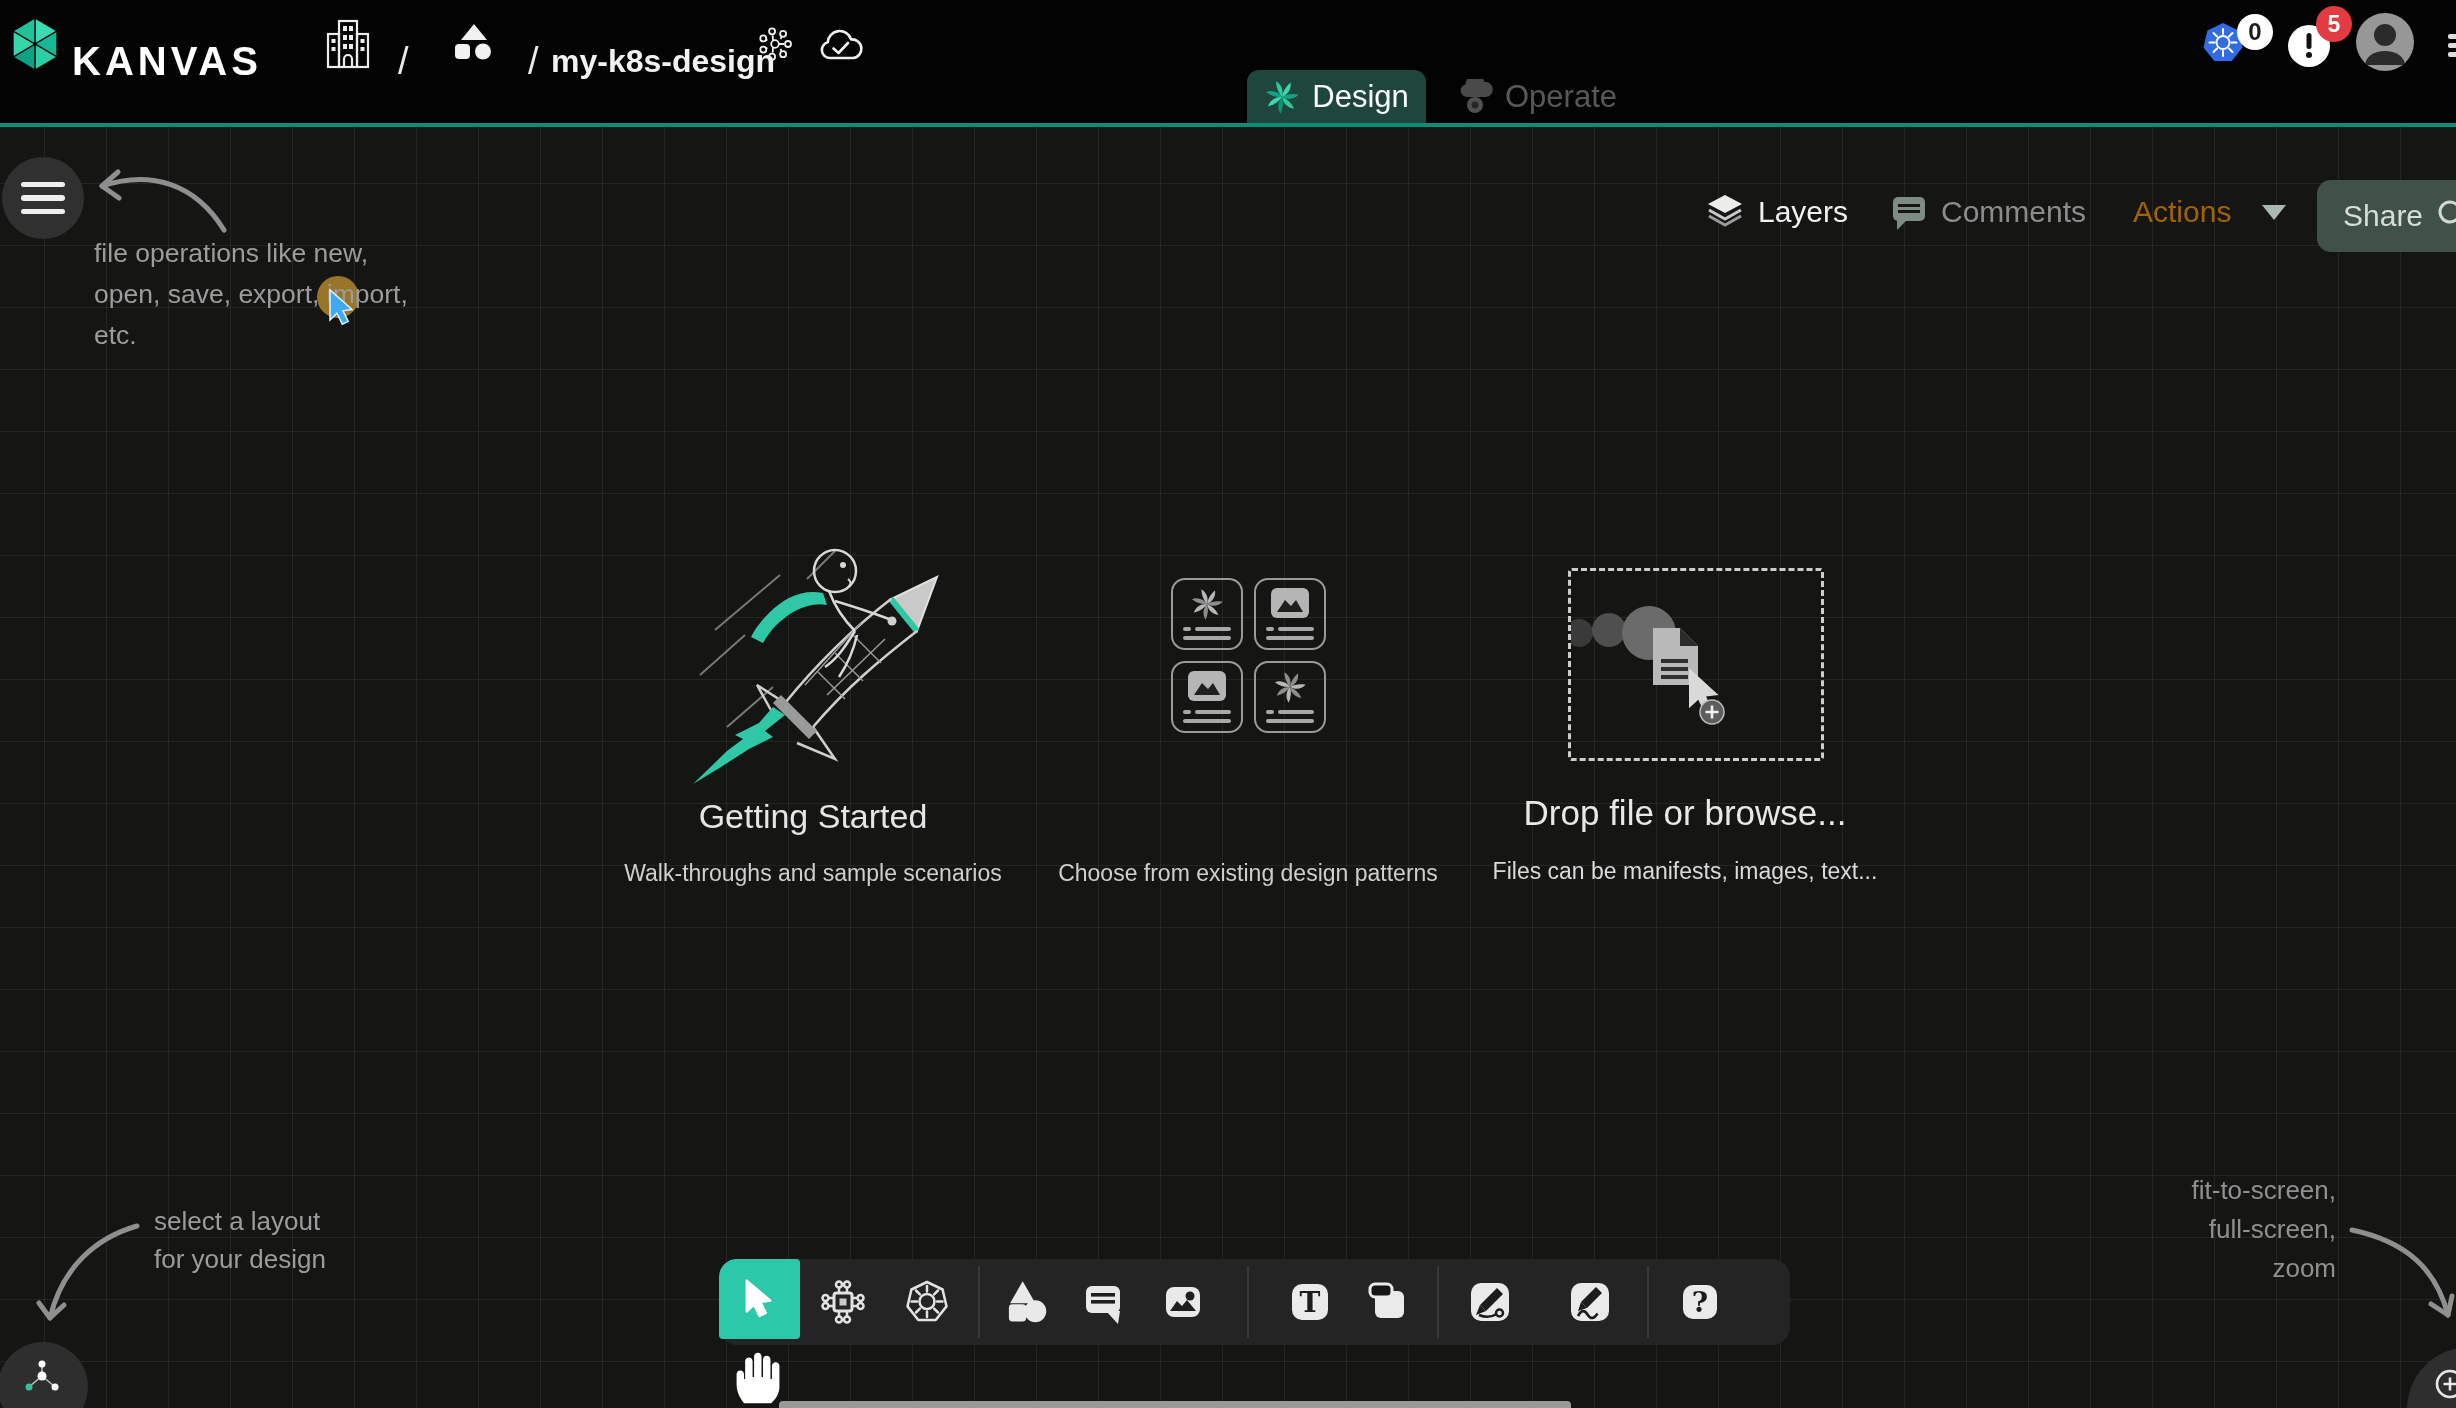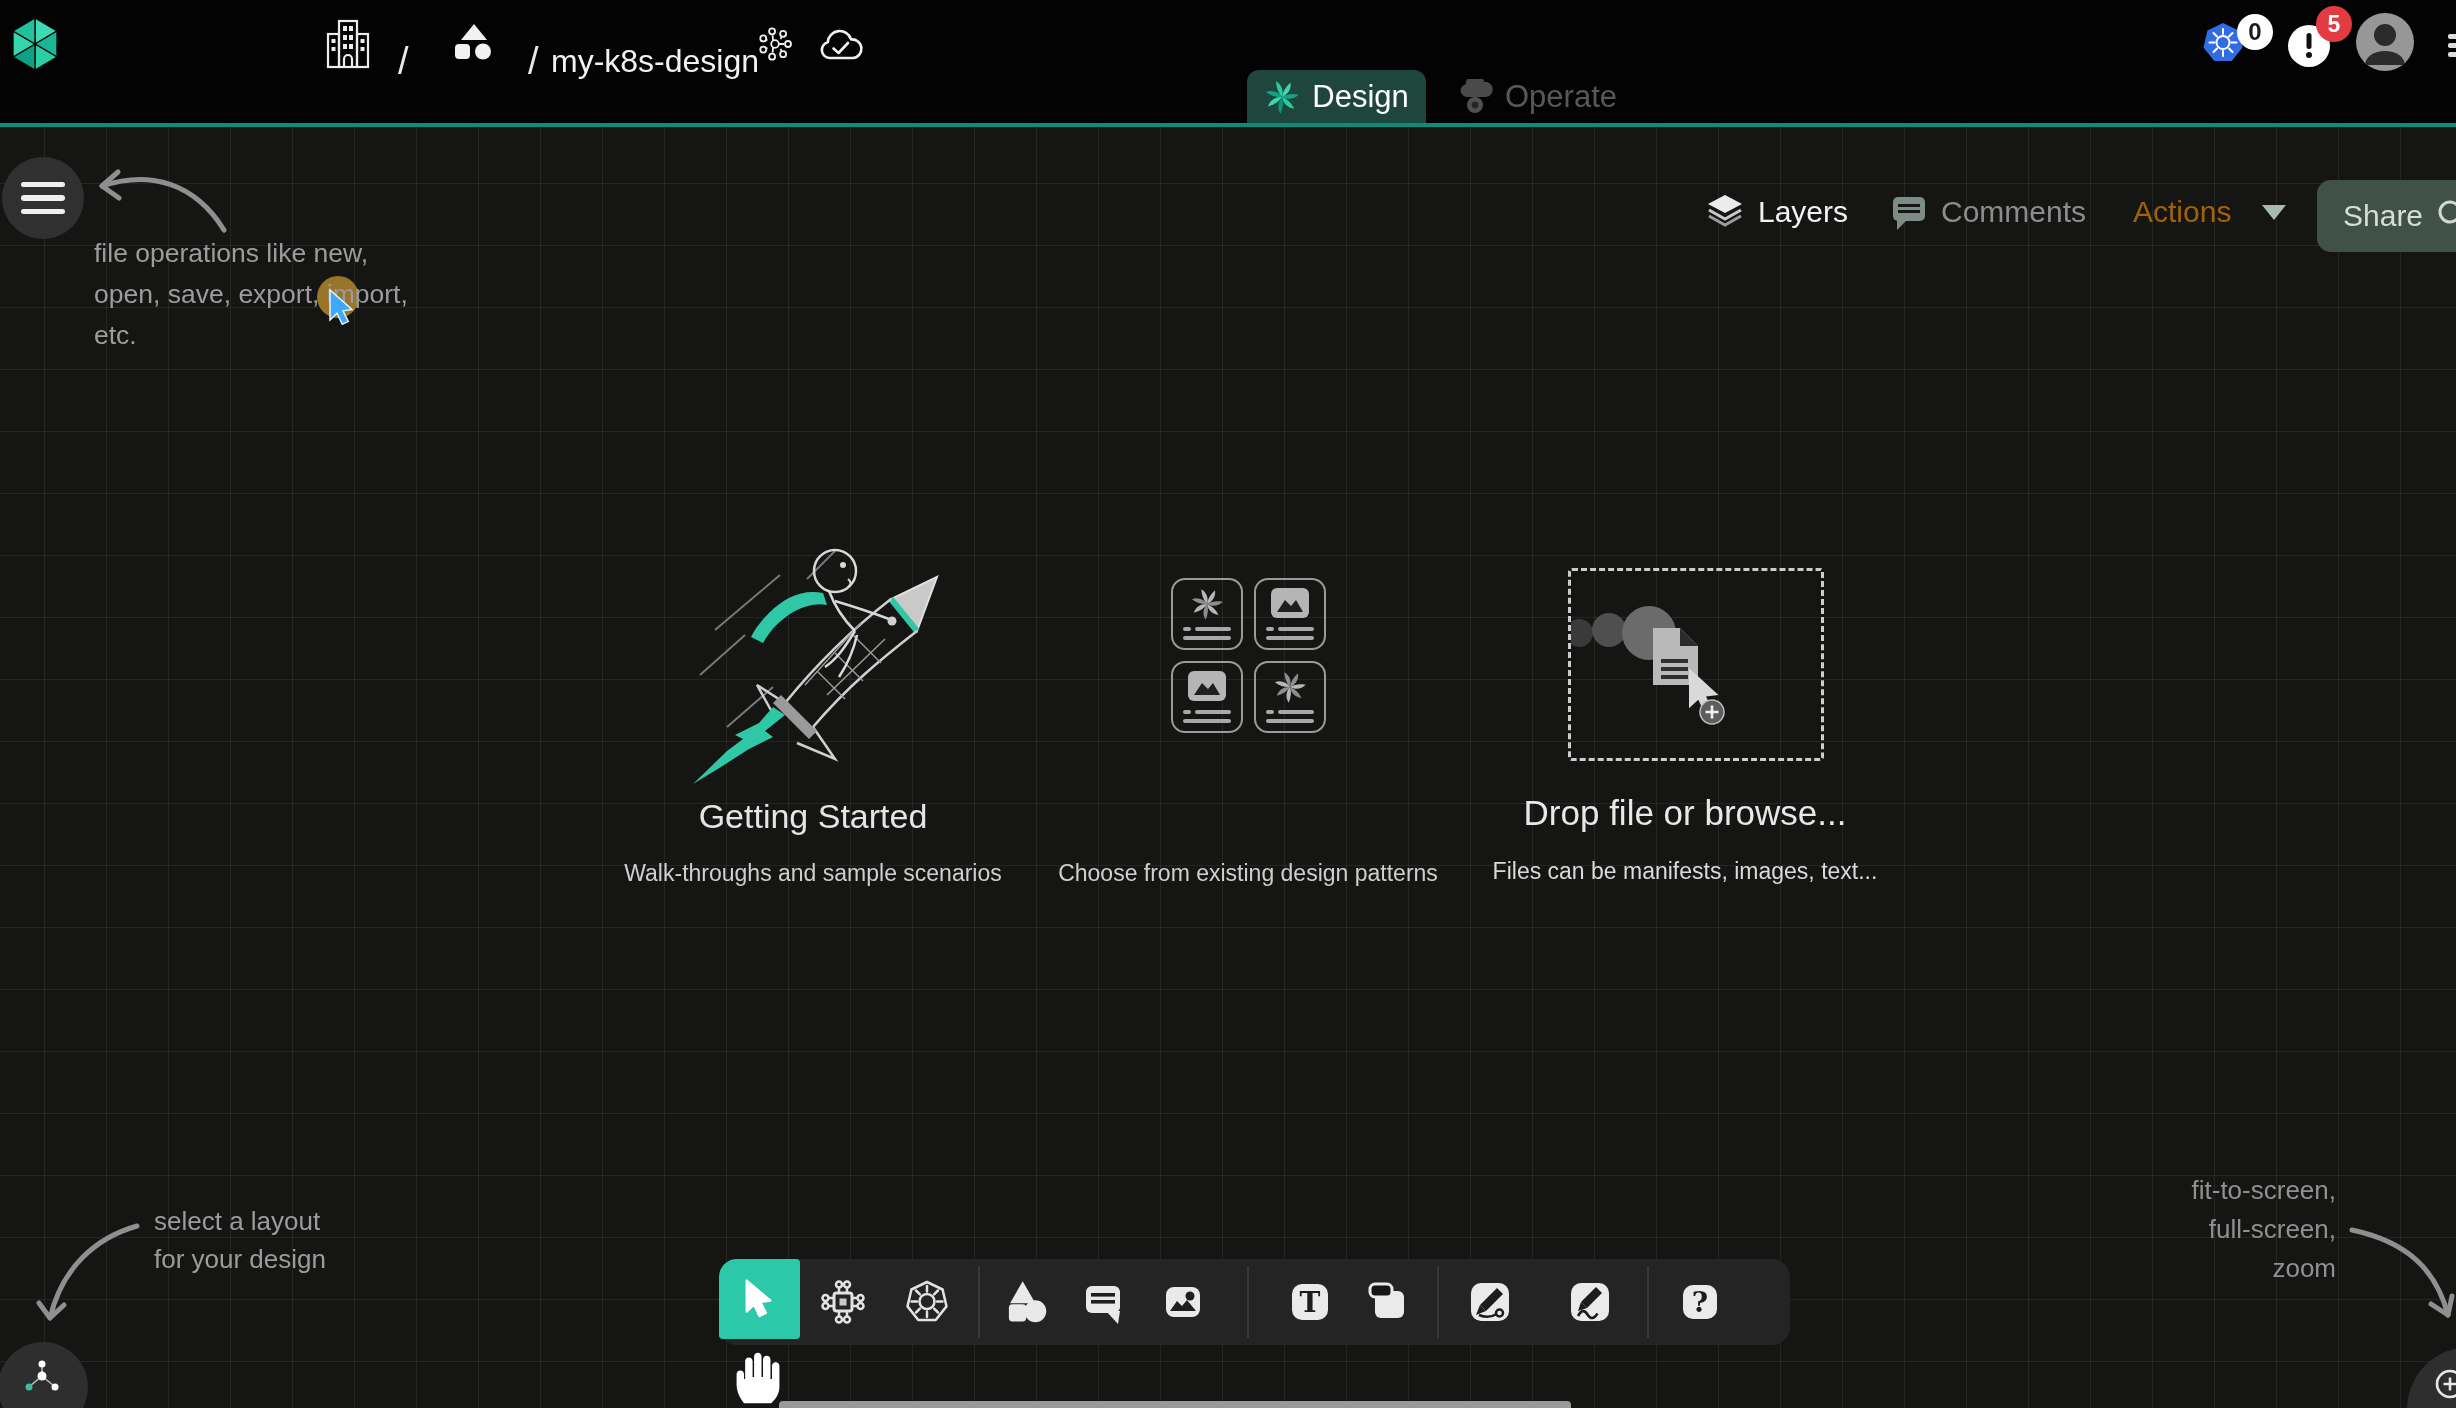--- a/index.html
+++ b/index.html
@@ -5,21 +5,21 @@
   html,body{margin:0;padding:0;background:#000;}
   #stage{position:relative;width:2456px;height:1408px;overflow:hidden;
          font-family:"Liberation Sans",sans-serif;background:#151514;}
   .abs{position:absolute;}
   
   #topbar{position:absolute;left:0;top:0;width:2456px;height:123px;background:#030303;
           border-bottom:4px solid #0B8E78;z-index:20;}
   .tb-item{position:absolute;display:flex;align-items:center;}
   .sep{color:#e8e8e8;font-size:38px;font-weight:300;}
   #logo-text{color:#ffffff;font-size:40px;font-weight:700;letter-spacing:4px;}
-  #design-name{color:#f2f2f2;font-size:32px;}
+  #design-name{color:#f2f2f2;font-size:32px;font-weight:bold;}
   .badge{position:absolute;border-radius:50%;display:flex;align-items:center;justify-content:center;font-weight:700;}
   
   .tab{position:absolute;top:70px;height:53px;display:flex;align-items:center;justify-content:center;gap:12px;border-radius:12px 12px 0 0;cursor:pointer;}
   #tab-design{left:1247px;width:179px;background:#1F463D;}
   #tab-design .tab-label{color:#ffffff;font-size:31px;}
   #tab-operate{left:1440px;width:194px;}
   #tab-operate .tab-label{color:#585858;font-size:31px;}
   
   #canvas{position:absolute;left:0;top:127px;width:2456px;height:1281px;
     background-color:#151513;
@@ -60,20 +60,23 @@
       <svg width="54" height="58" viewBox="0 0 54 58">
         <g stroke="#0a0a0a" stroke-width="1.4">
           <polygon points="27,29 27,3 49,16" fill="#3DDBB5"></polygon>
           <polygon points="27,29 49,16 49,42" fill="#18B897"></polygon>
           <polygon points="27,29 49,42 27,55" fill="#2BCFA5"></polygon>
           <polygon points="27,29 27,55 5,42" fill="#0FA186"></polygon>
           <polygon points="27,29 5,42 5,16" fill="#35D6AE"></polygon>
           <polygon points="27,29 5,16 27,3" fill="#21C29B"></polygon>
         </g>
       </svg>
+    </div>
+    <div class="tb-item" style="left:72px;top:0;height:123px;">
+      <span id="logo-text">KANVAS</span>
     </div>
 
     <div class="tb-item" style="left:322px;top:18px;">
       <svg width="52" height="52" viewBox="0 0 52 52">
         <g stroke="#ededed" stroke-width="2.2" fill="none">
           <rect x="17" y="3" width="18" height="46"></rect>
           <rect x="6" y="16" width="11" height="33"></rect>
           <rect x="35" y="16" width="11" height="33"></rect>
           <path d="M22 49 v-8 a4 4 0 0 1 8 0 v8"></path>
         </g>

